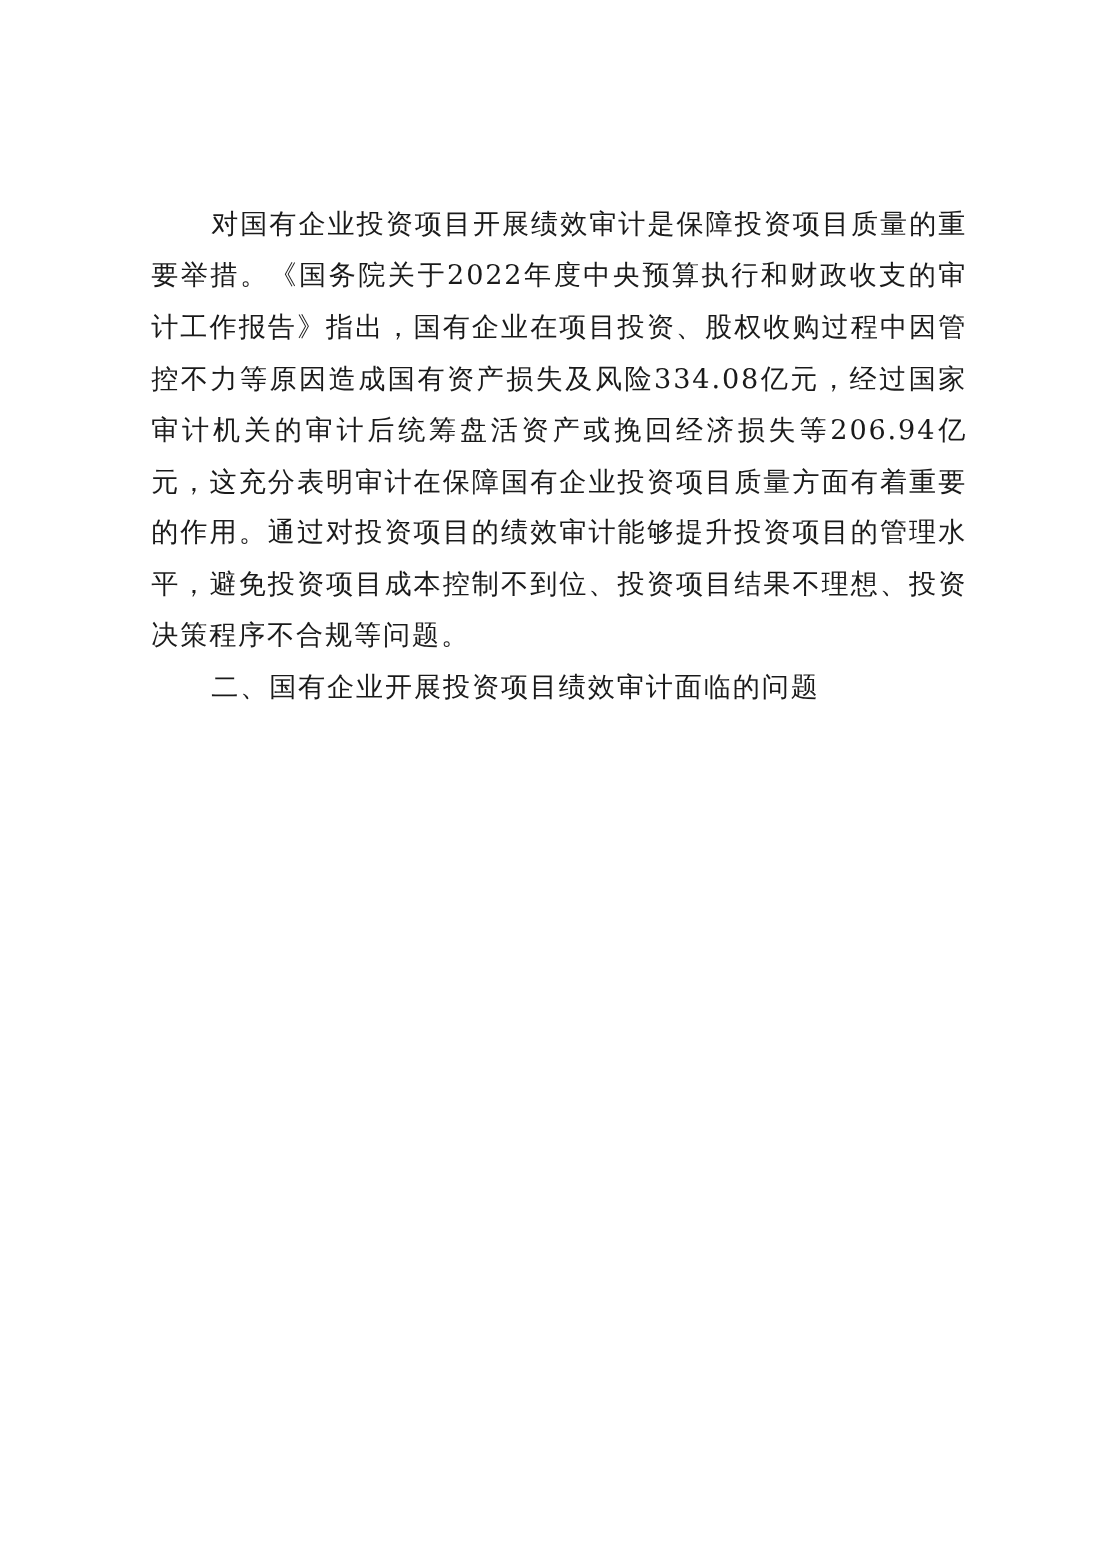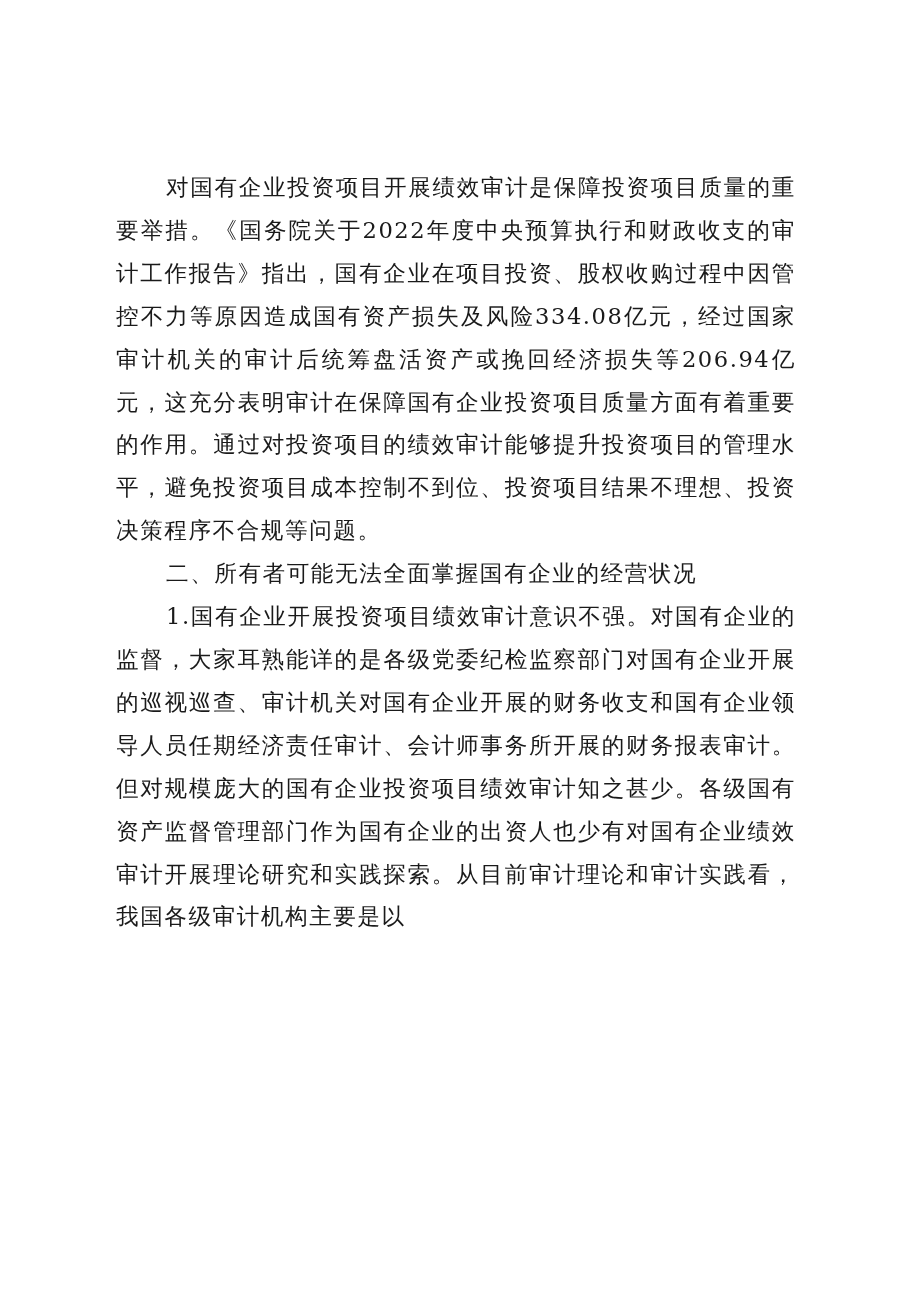--- a/index.html
+++ b/index.html
@@ -8,21 +8,21 @@
       background: #ffffff;
     }
     body {
       width: 920px;
       height: 1301px;
       position: relative;
       overflow: hidden;
     }
     .page {
       position: absolute;
-      left: 116px;
+      left: 126px;
       top: 166px;
       width: 680px;
       color: #1a1a1a;
       font-family: "DejaVu Serif", "Liberation Serif", serif;
       font-size: 22.6px;
       line-height: 42.9px;
       letter-spacing: 1.55px;
     }
     .para {
       margin: 0;
@@ -34,15 +34,14 @@
     .heading {
       margin: 0;
       text-indent: 50px;
     }
   </style>
 </head>
 <body>
 
 <div class="page">
   <p class="para">对国有企业投资项目开展绩效审计是保障投资项目质量的重要举措。《国务院关于2022年度中央预算执行和财政收支的审计工作报告》指出，国有企业在项目投资、股权收购过程中因管控不力等原因造成国有资产损失及风险334.08亿元，经过国家审计机关的审计后统筹盘活资产或挽回经济损失等206.94亿元，这充分表明审计在保障国有企业投资项目质量方面有着重要的作用。通过对投资项目的绩效审计能够提升投资项目的管理水平，避免投资项目成本控制不到位、投资项目结果不理想、投资决策程序不合规等问题。</p>
-  <p class="heading">二、所有者可能无法全面掌握国有企业的经营状况</p>
-  <p class="para">1.国有企业开展投资项目绩效审计意识不强。对国有企业的监督，大家耳熟能详的是各级党委纪检监察部门对国有企业开展的巡视巡查、审计机关对国有企业开展的财务收支和国有企业领导人员任期经济责任审计、会计师事务所开展的财务报表审计。但对规模庞大的国有企业投资项目绩效审计知之甚少。各级国有资产监督管理部门作为国有企业的出资人也少有对国有企业绩效审计开展理论研究和实践探索。从目前审计理论和审计实践看，我国各级审计机构主要是以</p>
+  <p class="heading">二、国有企业开展投资项目绩效审计面临的问题</p>
 </div>
 
 </body></html>

